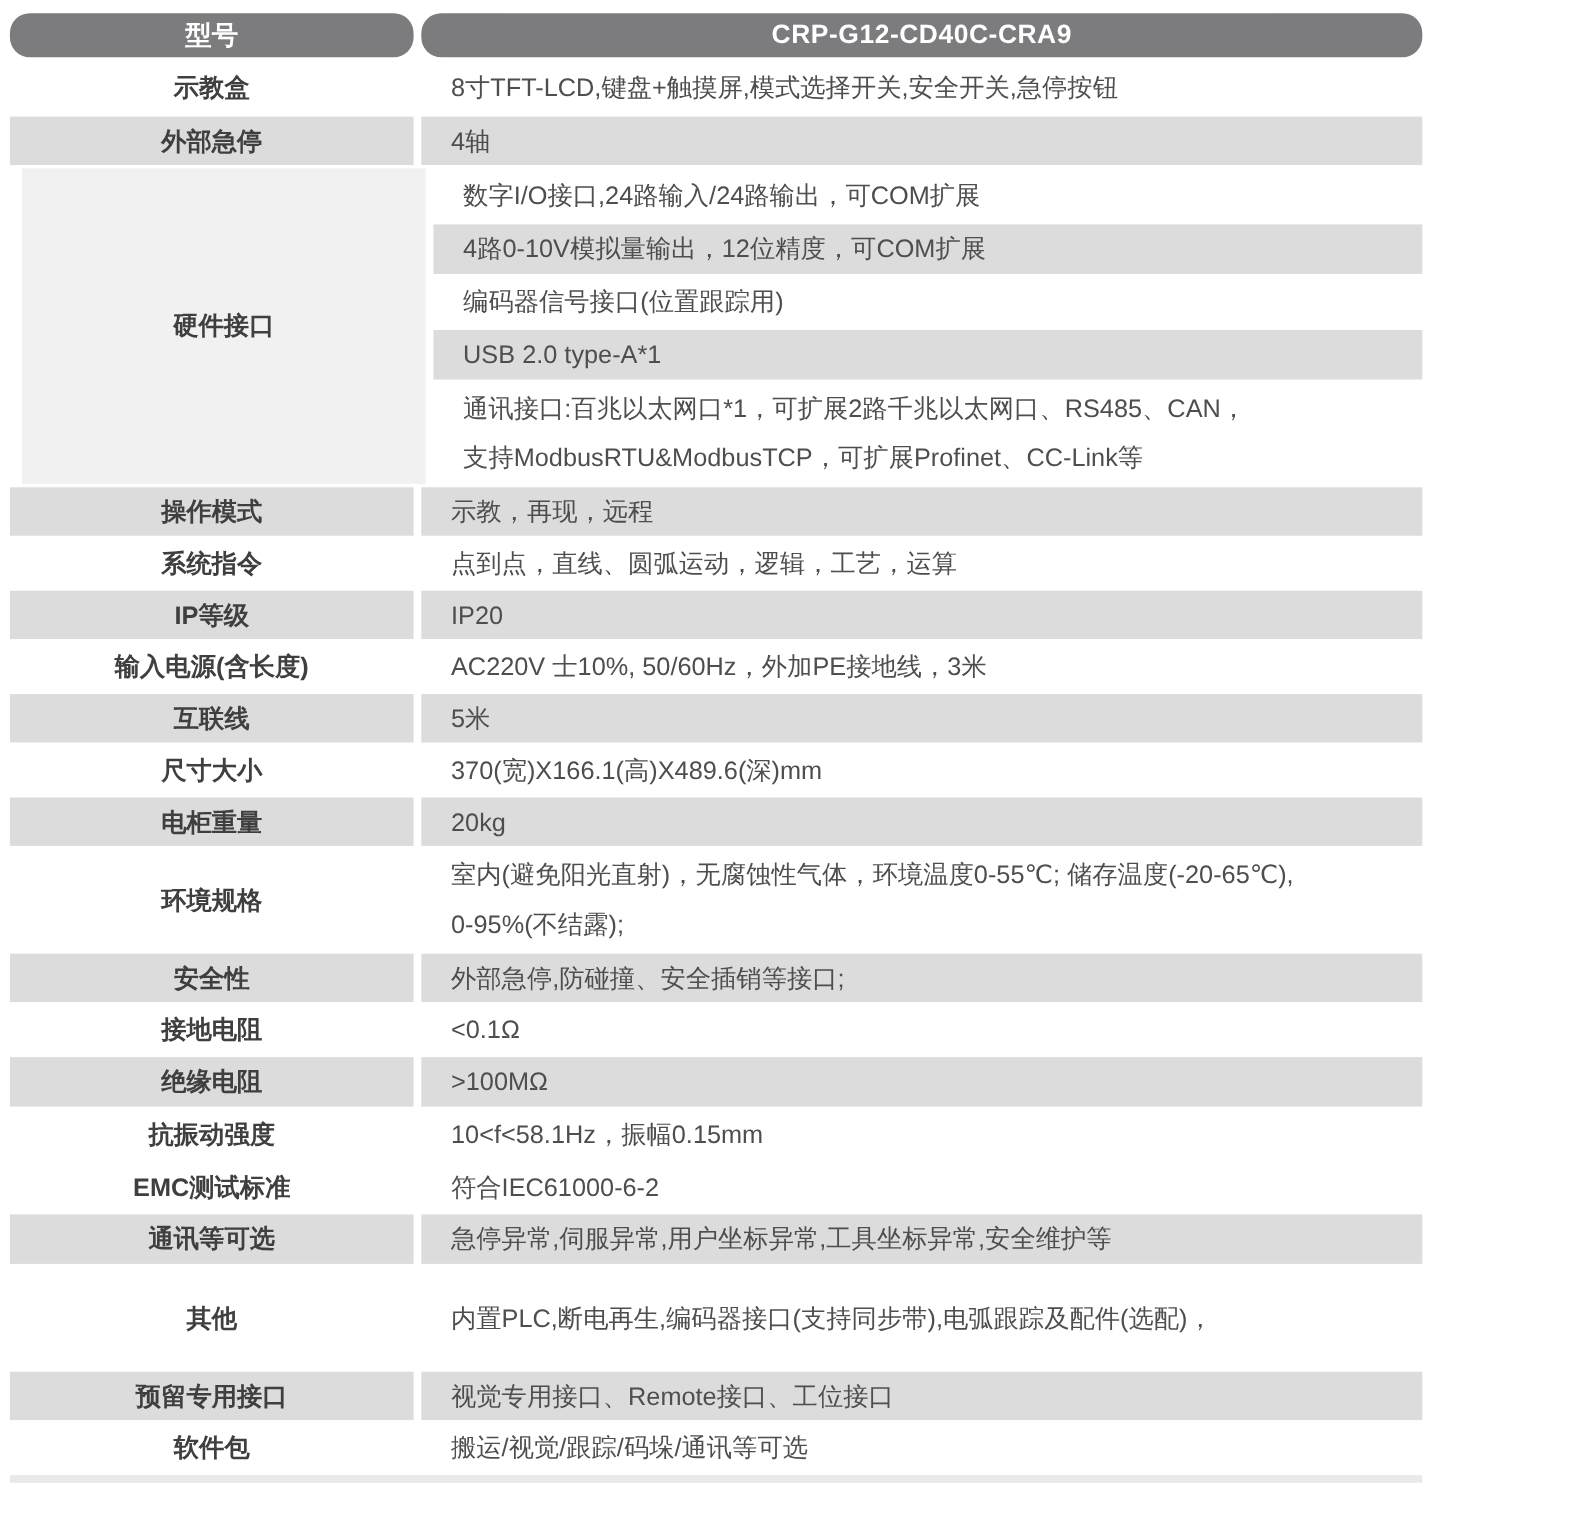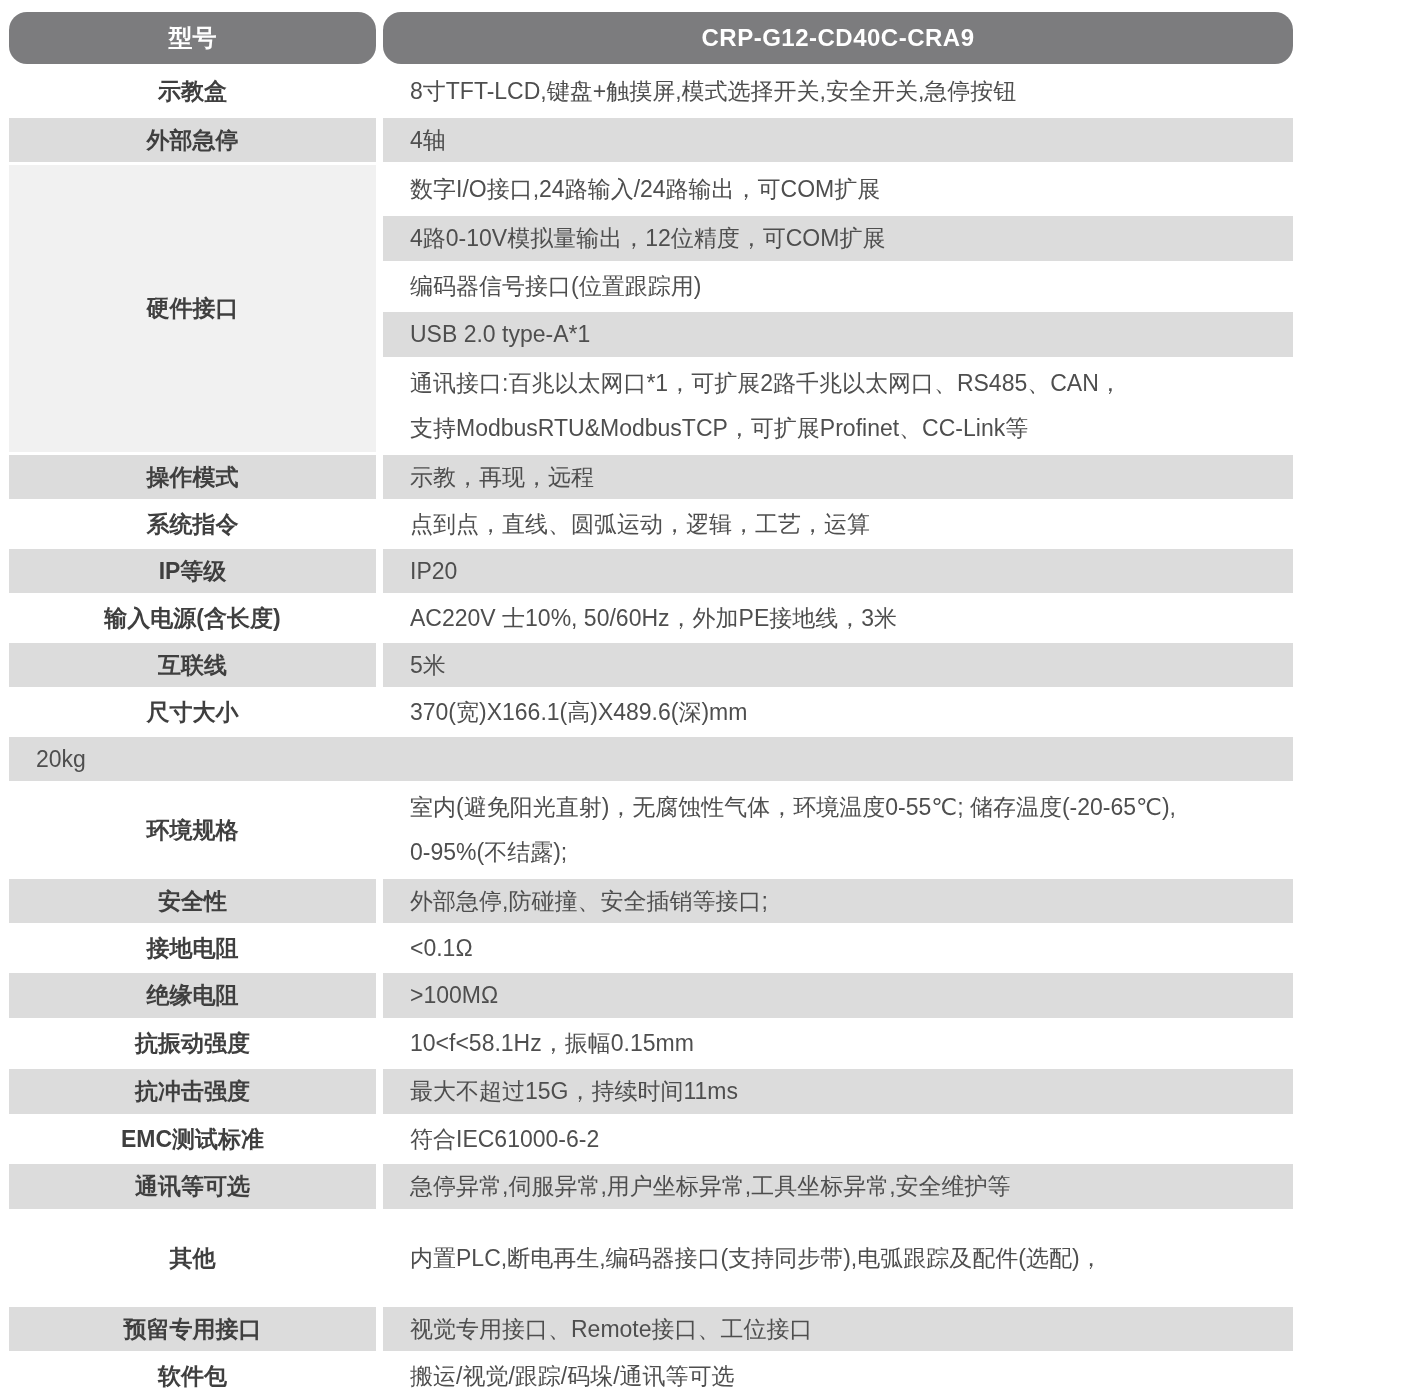--- a/index.html
+++ b/index.html
@@ -30,40 +30,40 @@
     width:367px;flex:0 0 367px;
     justify-content:center;text-align:center;
     font-weight:bold;color:var(--label-text);
     font-size:23px;
   }
   .value-cell{
     flex:1;
     padding-left:27px;
     font-size:23px;
   }
-  .h-header{height:52px;border-radius:18px;}
+  .h-header{height:40px;border-radius:18px;}
   .h44{height:44px;}
   .h48{height:48px;}
   .h45{height:45px;}
   .h92{height:92px;}
   .bg-head{background:var(--header-bg);}
   .bg-white{background:var(--row-white);}
   .bg-gray{background:var(--row-gray);}
   .header-row .cell{
     color:var(--header-text);
     font-weight:bold;font-size:24px;
   }
   .header-row .value-cell{justify-content:center;padding-left:0;text-align:center;letter-spacing:0.5px;}
   
   .group-row{display:flex;column-gap:7px;}
   .group-label{
     width:367px;flex:0 0 367px;
     background:var(--group-label-bg);
     display:flex;align-items:center;justify-content:center;
-    font-weight:bold;color:var(--label-text);font-size:23px;
+    font-weight:bold;color:var(--label-text);font-size:23px;margin-left:11px;
   }
   .group-items{flex:1;display:flex;flex-direction:column;row-gap:3px;}
   .group-items .value-cell{flex:none;width:100%;}
   .multiline{flex-direction:column;align-items:flex-start;justify-content:center;line-height:45px;}
   .multiline div{white-space:nowrap;}
   .bottom-strip{
     height:7px;width:1284px;background:var(--strip);
   }
 </style>
 </head>
@@ -124,20 +124,21 @@
     <div class="cell label-cell h44 bg-gray">互联线</div>
     <div class="cell value-cell h44 bg-gray">5米</div>
   </div>
 
   <div class="t-row">
     <div class="cell label-cell h44 bg-white">尺寸大小</div>
     <div class="cell value-cell h44 bg-white">370(宽)X166.1(高)X489.6(深)mm</div>
   </div>
 
   <div class="t-row">
+    <div class="cell label-cell h44 bg-gray">电柜重量</div>
     <div class="cell value-cell h44 bg-gray">20kg</div>
   </div>
 
   <div class="t-row">
     <div class="cell label-cell h92 bg-white">环境规格</div>
     <div class="cell value-cell h92 bg-white multiline">
       <div>室内(避免阳光直射)，无腐蚀性气体，环境温度0-55℃; 储存温度(-20-65℃),</div>
       <div>0-95%(不结露);</div>
     </div>
   </div>
@@ -155,24 +156,20 @@
   <div class="t-row">
     <div class="cell label-cell h45 bg-gray">绝缘电阻</div>
     <div class="cell value-cell h45 bg-gray">&gt;100MΩ</div>
   </div>
 
   <div class="t-row">
     <div class="cell label-cell h45 bg-white">抗振动强度</div>
     <div class="cell value-cell h45 bg-white">10&lt;f&lt;58.1Hz，振幅0.15mm</div>
   </div>
 
-  <div class="t-row">
-    <div class="cell label-cell h45 bg-gray">抗冲击强度</div>
-    <div class="cell value-cell h45 bg-gray">最大不超过15G，持续时间11ms</div>
-  </div>
 
   <div class="t-row">
     <div class="cell label-cell h44 bg-white">EMC测试标准</div>
     <div class="cell value-cell h44 bg-white">符合IEC61000-6-2</div>
   </div>
 
   <div class="t-row">
     <div class="cell label-cell h45 bg-gray">通讯等可选</div>
     <div class="cell value-cell h45 bg-gray">急停异常,伺服异常,用户坐标异常,工具坐标异常,安全维护等</div>
   </div>

